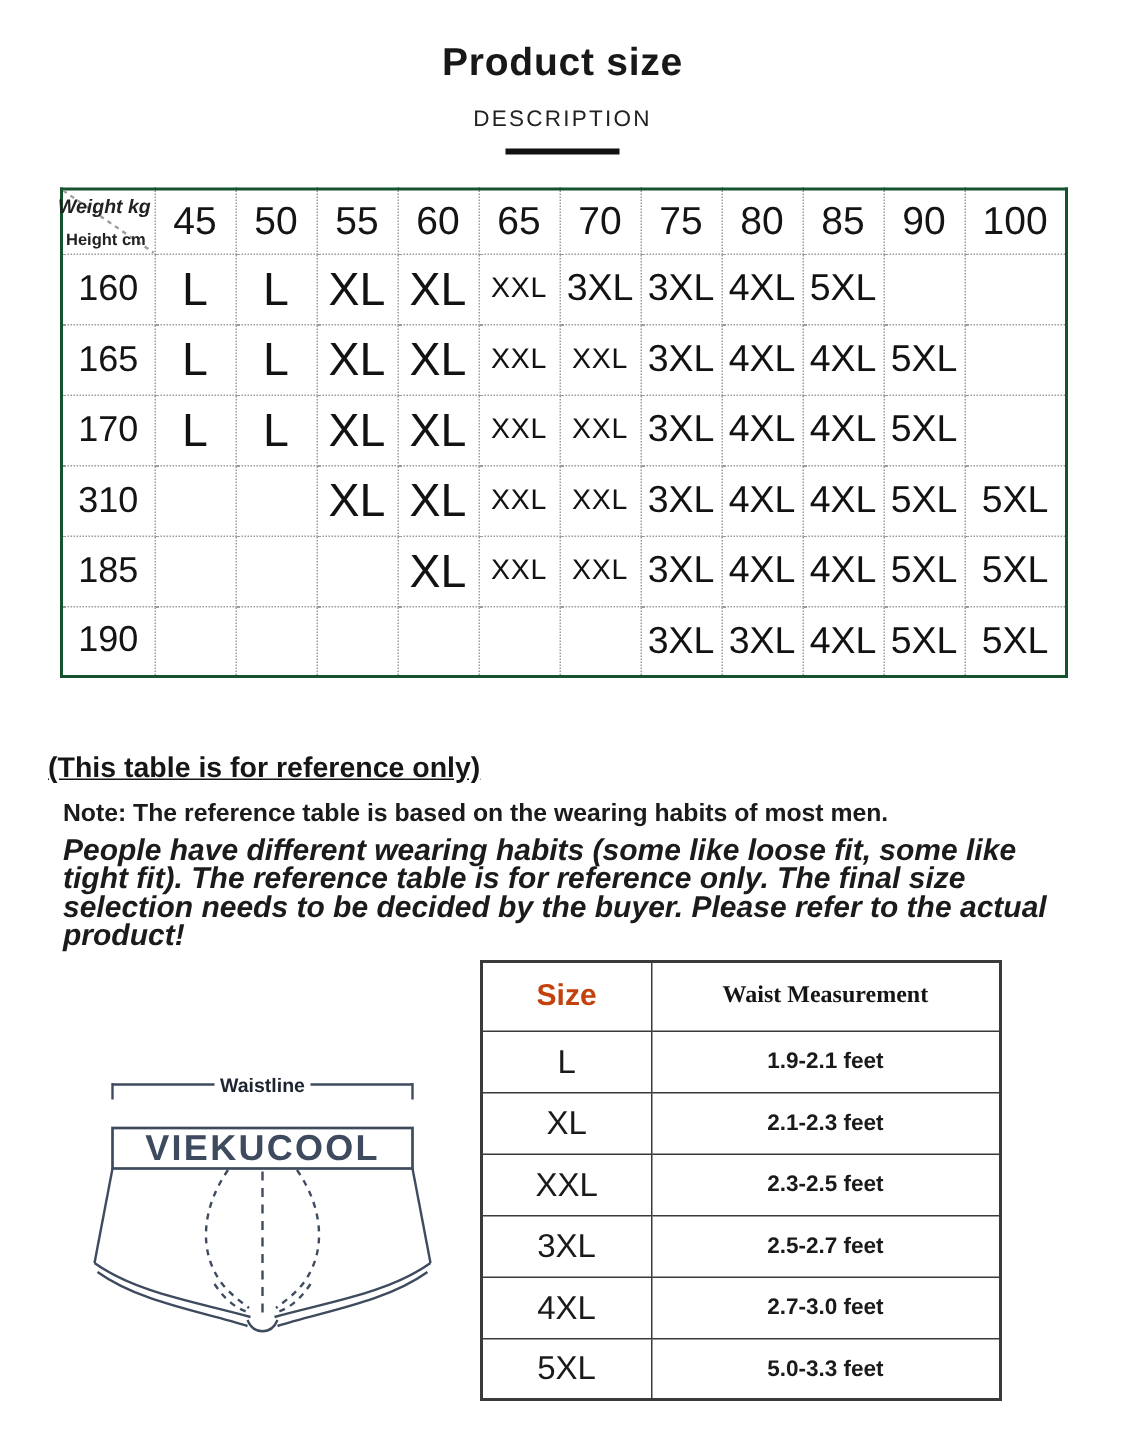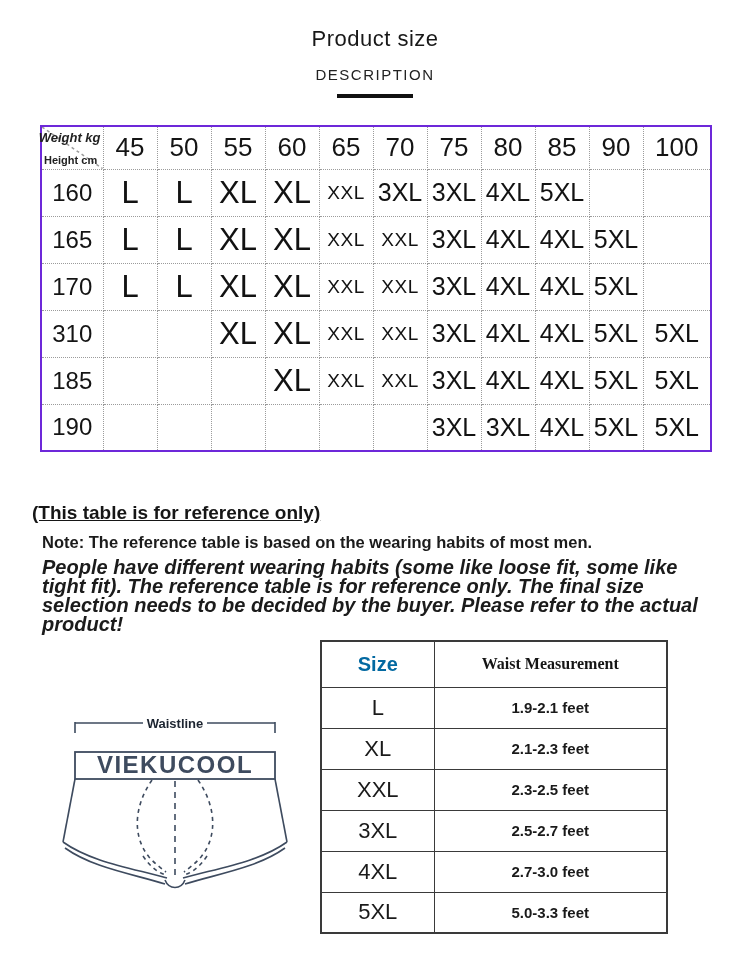--- a/index.html
+++ b/index.html
@@ -5,29 +5,29 @@
   html,body { margin:0; padding:0; background:#ffffff; }
   .page {
     position:relative; width:750px; height:964px;
     background:#ffffff; overflow:hidden;
     font-family:"Liberation Sans", sans-serif;
     color:#1c1c1c;
   }
 
   
   .header { position:absolute; top:26px; left:0; width:750px; text-align:center; }
-  .page-title { font-size:22px; font-weight:400; color:#181818; letter-spacing:0.5px; }
+  .page-title { font-size:26px; font-weight:700; color:#181818; letter-spacing:0.5px; }
   .subtitle { margin-top:14px; font-size:15px; font-weight:400; letter-spacing:1.5px; color:#222; }
   .subtitle-rule { width:76px; height:4px; background:#111; margin:11px auto 0 auto; }
 
   
   .size-table {
     position:absolute; left:40px; top:125px;
     border-collapse:collapse; table-layout:fixed; width:670px;
-    border:2px solid #6d28d9;
+    border:2px solid #14532d;
   }
   .size-table td { border:1px dotted #9b9b9b; text-align:center; vertical-align:middle; padding:0; }
   .size-table tr.hdr { height:43px; }
   .size-table tr.body-row { height:47px; }
   .wt-cell { font-size:26px; color:#141414; }
   .ht-cell { font-size:24px; color:#141414; }
   .sz-large { font-size:31px; color:#121212; }
   .sz-mid   { font-size:25px; color:#121212; }
   .sz-small { font-size:19px; color:#121212; letter-spacing:0.5px; }
 
@@ -47,21 +47,21 @@
 
   
   .waist-table {
     position:absolute; left:320px; top:640px;
     border-collapse:collapse; table-layout:fixed; width:346px;
     border:2px solid #3a3a3a;
   }
   .waist-table td { border:1.5px solid #3a3a3a; text-align:center; vertical-align:middle; padding:0; }
   .waist-table tr.hdr { height:46px; }
   .waist-table tr.body-row { height:41px; }
-  .waist-hdr-size { font-size:20px; font-weight:700; color:#0369a1; }
+  .waist-hdr-size { font-size:20px; font-weight:700; color:#c2410c; }
   .waist-hdr-meas { font-size:16px; font-weight:700; color:#151515;font-family:Liberation Serif, serif; }
   .waist-size { font-size:22px; font-weight:400; color:#1a1a1a; }
   .waist-meas { font-size:15px; font-weight:700; color:#1a1a1a; }
 </style>
 </head>
 <body>
 
 <div class="page">
 
   <div class="header">

